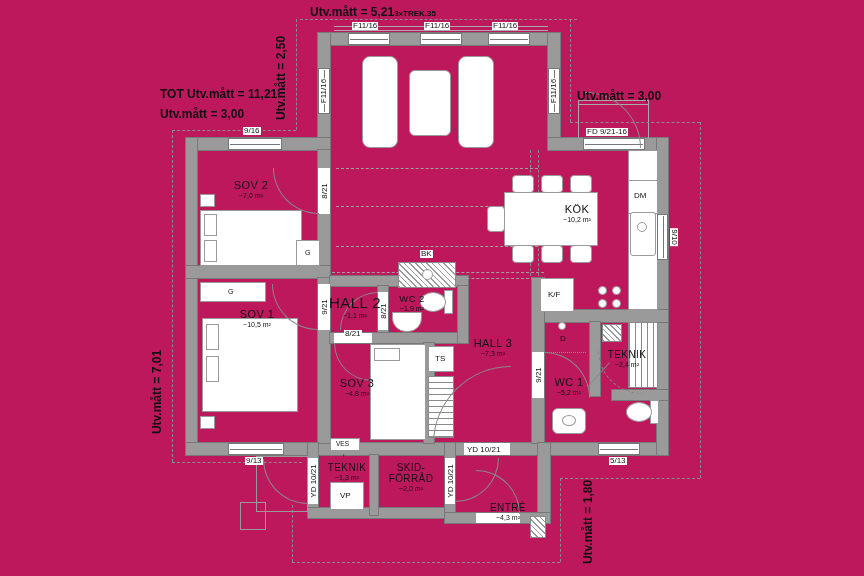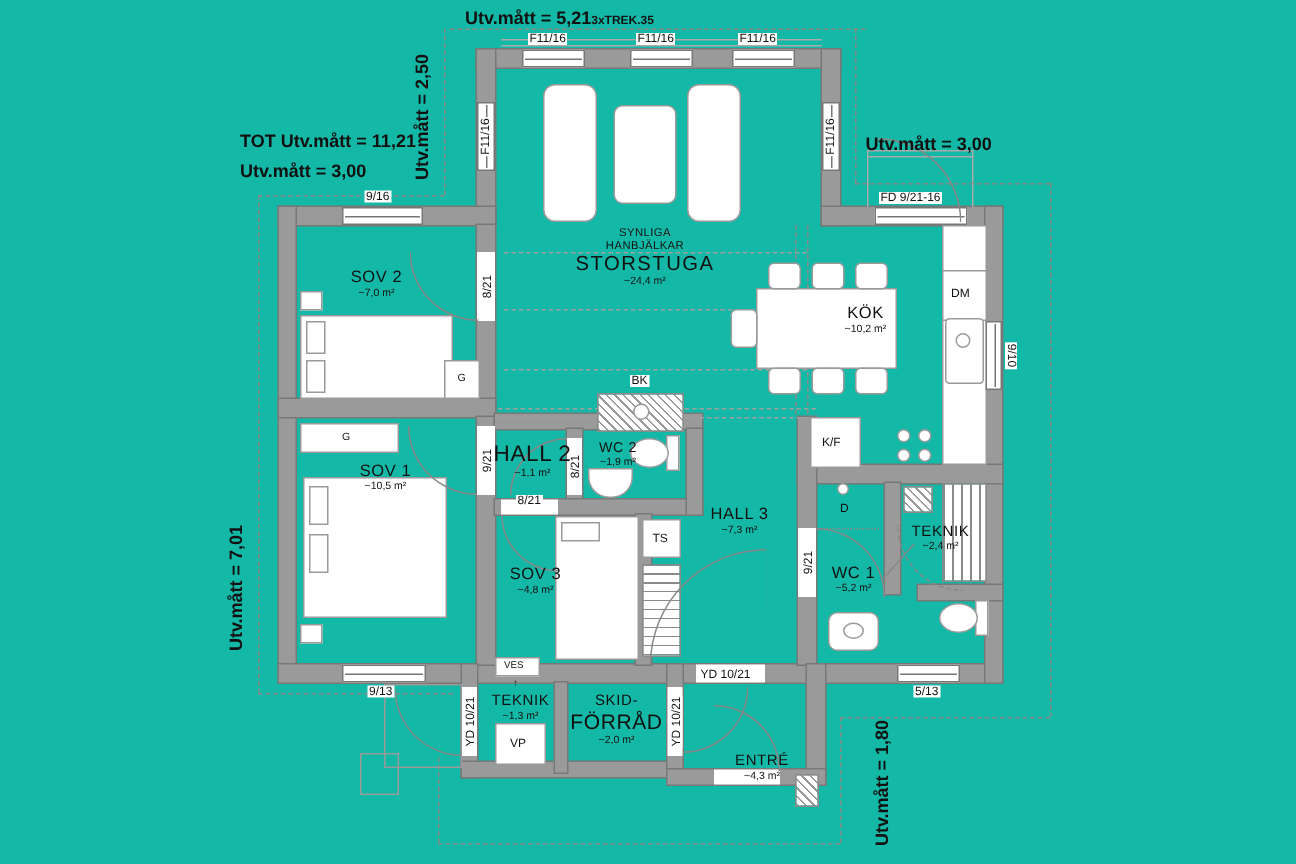--- a/index.html
+++ b/index.html
@@ -1,16 +1,16 @@
 <!DOCTYPE html>
 <html><head>
 <meta charset="utf-8">
 <style>
   html,body{margin:0;padding:0;background:#fff;}
-  #plan{position:relative;width:864px;height:576px;background:#14b8a6;overflow:hidden;
+  #plan{position:relative;width:864px;height:576px;background:#be185d;overflow:hidden;
         font-family:"Liberation Sans",sans-serif;color:#111;}
   .wall{position:absolute;background:#9a9a9a;box-shadow:0 0 0 1px #787878;}
   .win{position:absolute;background:#fff;border:1px solid #777;box-sizing:border-box;z-index:5;}
   .winh::before{content:"";position:absolute;left:1px;right:1px;top:50%;height:1px;background:#777;}
   .winv::before{content:"";position:absolute;top:1px;bottom:1px;left:50%;width:1px;background:#777;}
   .cut{position:absolute;background:#fff;z-index:5;}
   .arc{position:absolute;border:0 solid #888;box-sizing:border-box;z-index:6;}
   .dash-h{position:absolute;height:0;border-top:1px dashed #8a8a8a;z-index:1;}
   .dash-v{position:absolute;width:0;border-left:1px dashed #8a8a8a;z-index:1;}
   .beam{position:absolute;height:0;border-top:1px dashed #a0a0a0;z-index:1;}
@@ -214,26 +214,20 @@
   <div class="lbl op" style="left:609px;top:457px">5/13</div>
   <div class="lbl op vert" style="left:325px;top:191px">8/21</div>
   <div class="lbl op vert" style="left:325px;top:307px">9/21</div>
   <div class="lbl op vert" style="left:384px;top:311px">8/21</div>
   <div class="lbl op" style="left:344px;top:330px">8/21</div>
   <div class="lbl op vert" style="left:539px;top:375px">9/21</div>
   <div class="lbl op" style="left:466px;top:446px">YD 10/21</div>
   <div class="lbl op vert" style="left:314px;top:481px">YD 10/21</div>
   <div class="lbl op vert" style="left:451px;top:481px">YD 10/21</div>
 
-  <div class="room" style="left:368px;top:150px;width:124px">
-    <div class="pre">SYNLIGA</div>
-    <div class="pre">HANBJÄLKAR</div>
-    <div class="nm-big">STORSTUGA</div>
-    <div class="ar">~24,4 m²</div>
-  </div>
   <div class="room" style="left:548px;top:203px;width:58px">
     <div class="nm">KÖK</div>
     <div class="ar">~10,2 m²</div>
   </div>
   <div class="room" style="left:210px;top:179px;width:82px">
     <div class="nm">SOV 2</div>
     <div class="ar">~7,0 m²</div>
   </div>
   <div class="room" style="left:212px;top:308px;width:90px">
     <div class="nm">SOV 1</div>
@@ -262,21 +256,21 @@
   <div class="room" style="left:598px;top:349px;width:58px">
     <div class="nm" style="font-size:10px">TEKNIK</div>
     <div class="ar">~2,4 m²</div>
   </div>
   <div class="room" style="left:320px;top:462px;width:54px">
     <div class="nm" style="font-size:10px">TEKNIK</div>
     <div class="ar">~1,3 m²</div>
   </div>
   <div class="room" style="left:380px;top:462px;width:62px">
     <div class="nm" style="font-size:10px">SKID-</div>
-    <div class="nm" style="font-size:14px">FÖRRÅD</div>
+    <div class="nm" style="font-size:10px">FÖRRÅD</div>
     <div class="ar">~2,0 m²</div>
   </div>
   <div class="room" style="left:480px;top:502px;width:56px">
     <div class="nm" style="font-size:10px">ENTRÉ</div>
     <div class="ar">~4,3 m²</div>
   </div>
 
   <div class="lbl fix" style="left:634px;top:192px">DM</div>
   <div class="lbl fix" style="left:548px;top:291px">K/F</div>
   <div class="lbl fix op" style="left:420px;top:250px">BK</div>

